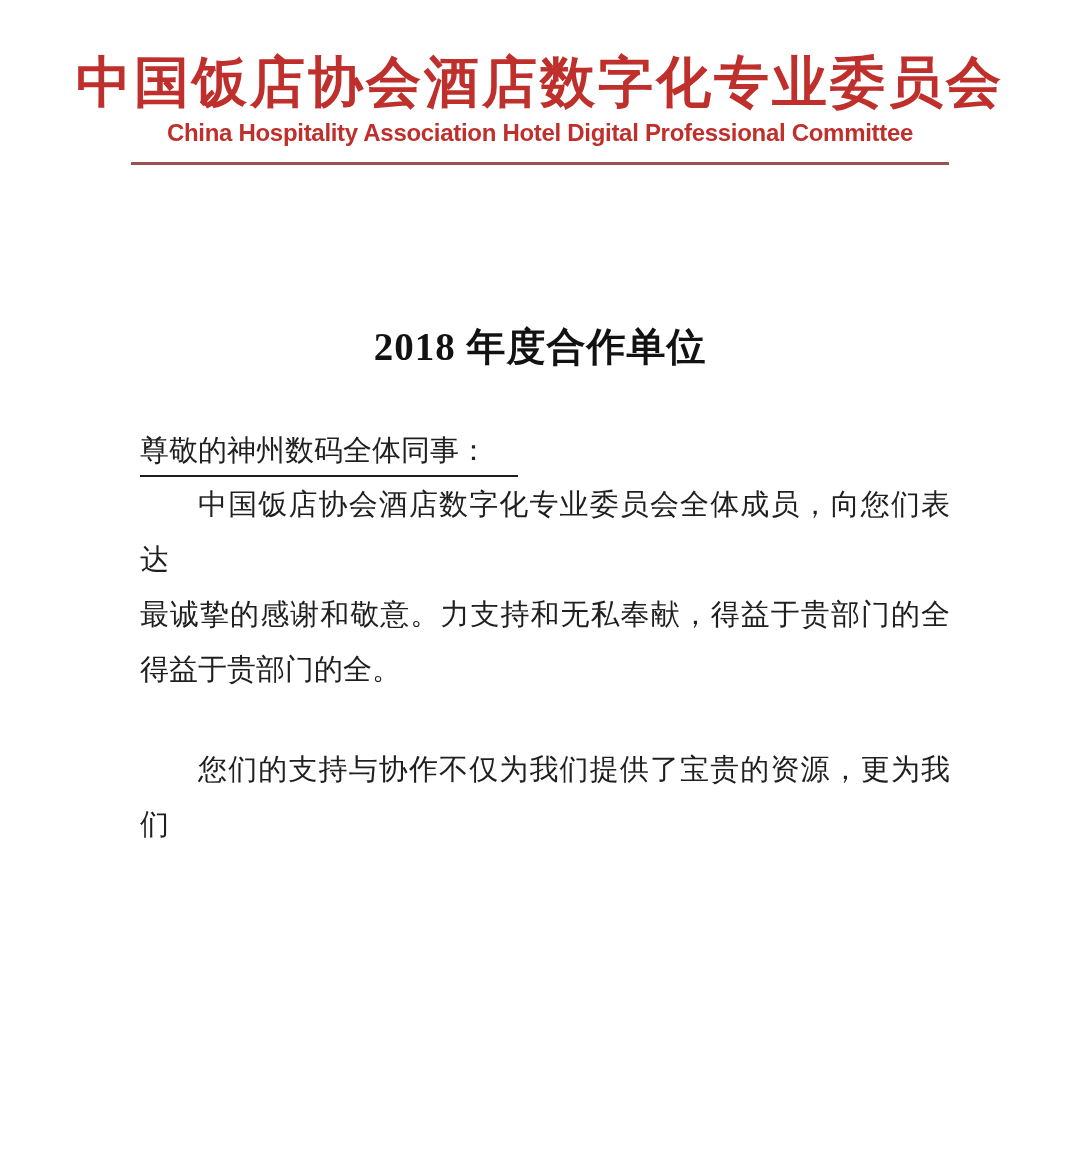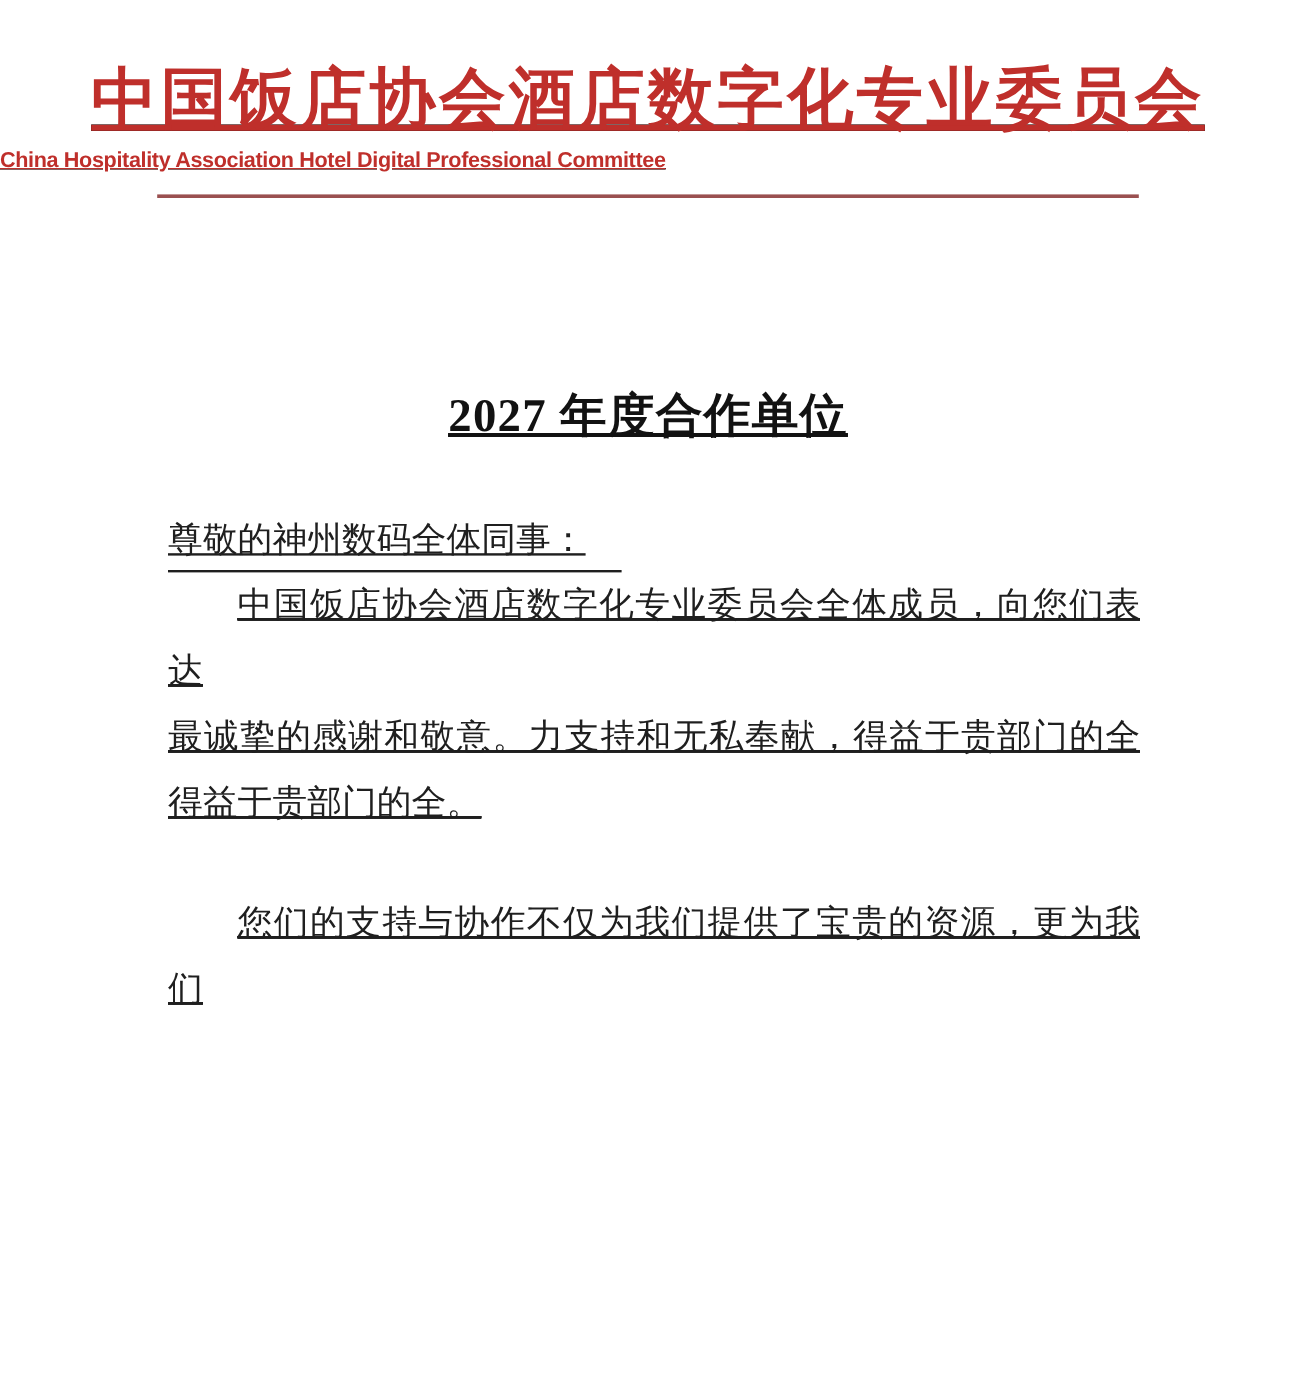--- a/index.html
+++ b/index.html
@@ -1,15 +1,15 @@
 <!DOCTYPE html>
 <html style="--paper: #ffffff; --accent: #bf2f2b; --rule: #9a5050; --ink: #1f1f1f; --title-ink: #121212;"><head>
 <meta charset="utf-8">
 <style>
-  * { margin: 0; padding: 0; box-sizing: border-box; text-decoration: underline; }
+  * { margin: 0; padding: 0; box-sizing: border-box; }
   html, body { background: #ffffff; }
   .page {
     position: relative;
     width: 1080px;
     height: 1167px;
     margin: 0 auto;
     background: var(--paper, #ffffff);
     overflow: hidden;
     font-family: "Liberation Serif", "DejaVu Serif", serif;
     color: var(--ink, #1f1f1f);
@@ -20,23 +20,23 @@
     text-align: center;
     font-size: 55px;
     line-height: 62px;
     font-weight: 700;
     letter-spacing: 3px;
     color: var(--accent, #bf2f2b);
     white-space: nowrap;
   }
   .en-title {
     margin-top: 4px;
-    text-align: left;
+    text-align: center;
     font-family: "Liberation Sans", "DejaVu Sans", sans-serif;
-    font-size: 18px;
+    font-size: 24px;
     line-height: 30px;
     font-weight: 700;
     letter-spacing: -0.3px;
     color: var(--accent, #bf2f2b);
     white-space: nowrap;
   }
   .rule {
     width: 818px;
     height: 3px;
     margin: 14px auto 0 auto;
@@ -82,21 +82,21 @@
 
 <div class="page">
 
   <header class="letterhead">
     <div class="cn-title">中国饭店协会酒店数字化专业委员会</div>
     <div class="en-title">China Hospitality Association Hotel Digital Professional Committee</div>
     <div class="rule"></div>
   </header>
 
   <section class="doc-title-block">
-    <div class="doc-title">2027 年度合作单位</div>
+    <div class="doc-title">2018 年度合作单位</div>
   </section>
 
   <main class="content">
 
     <div class="salutation-row">
       <span class="salutation">尊敬的神州数码全体同事：</span>
     </div>
 
 
     <div class="para">

